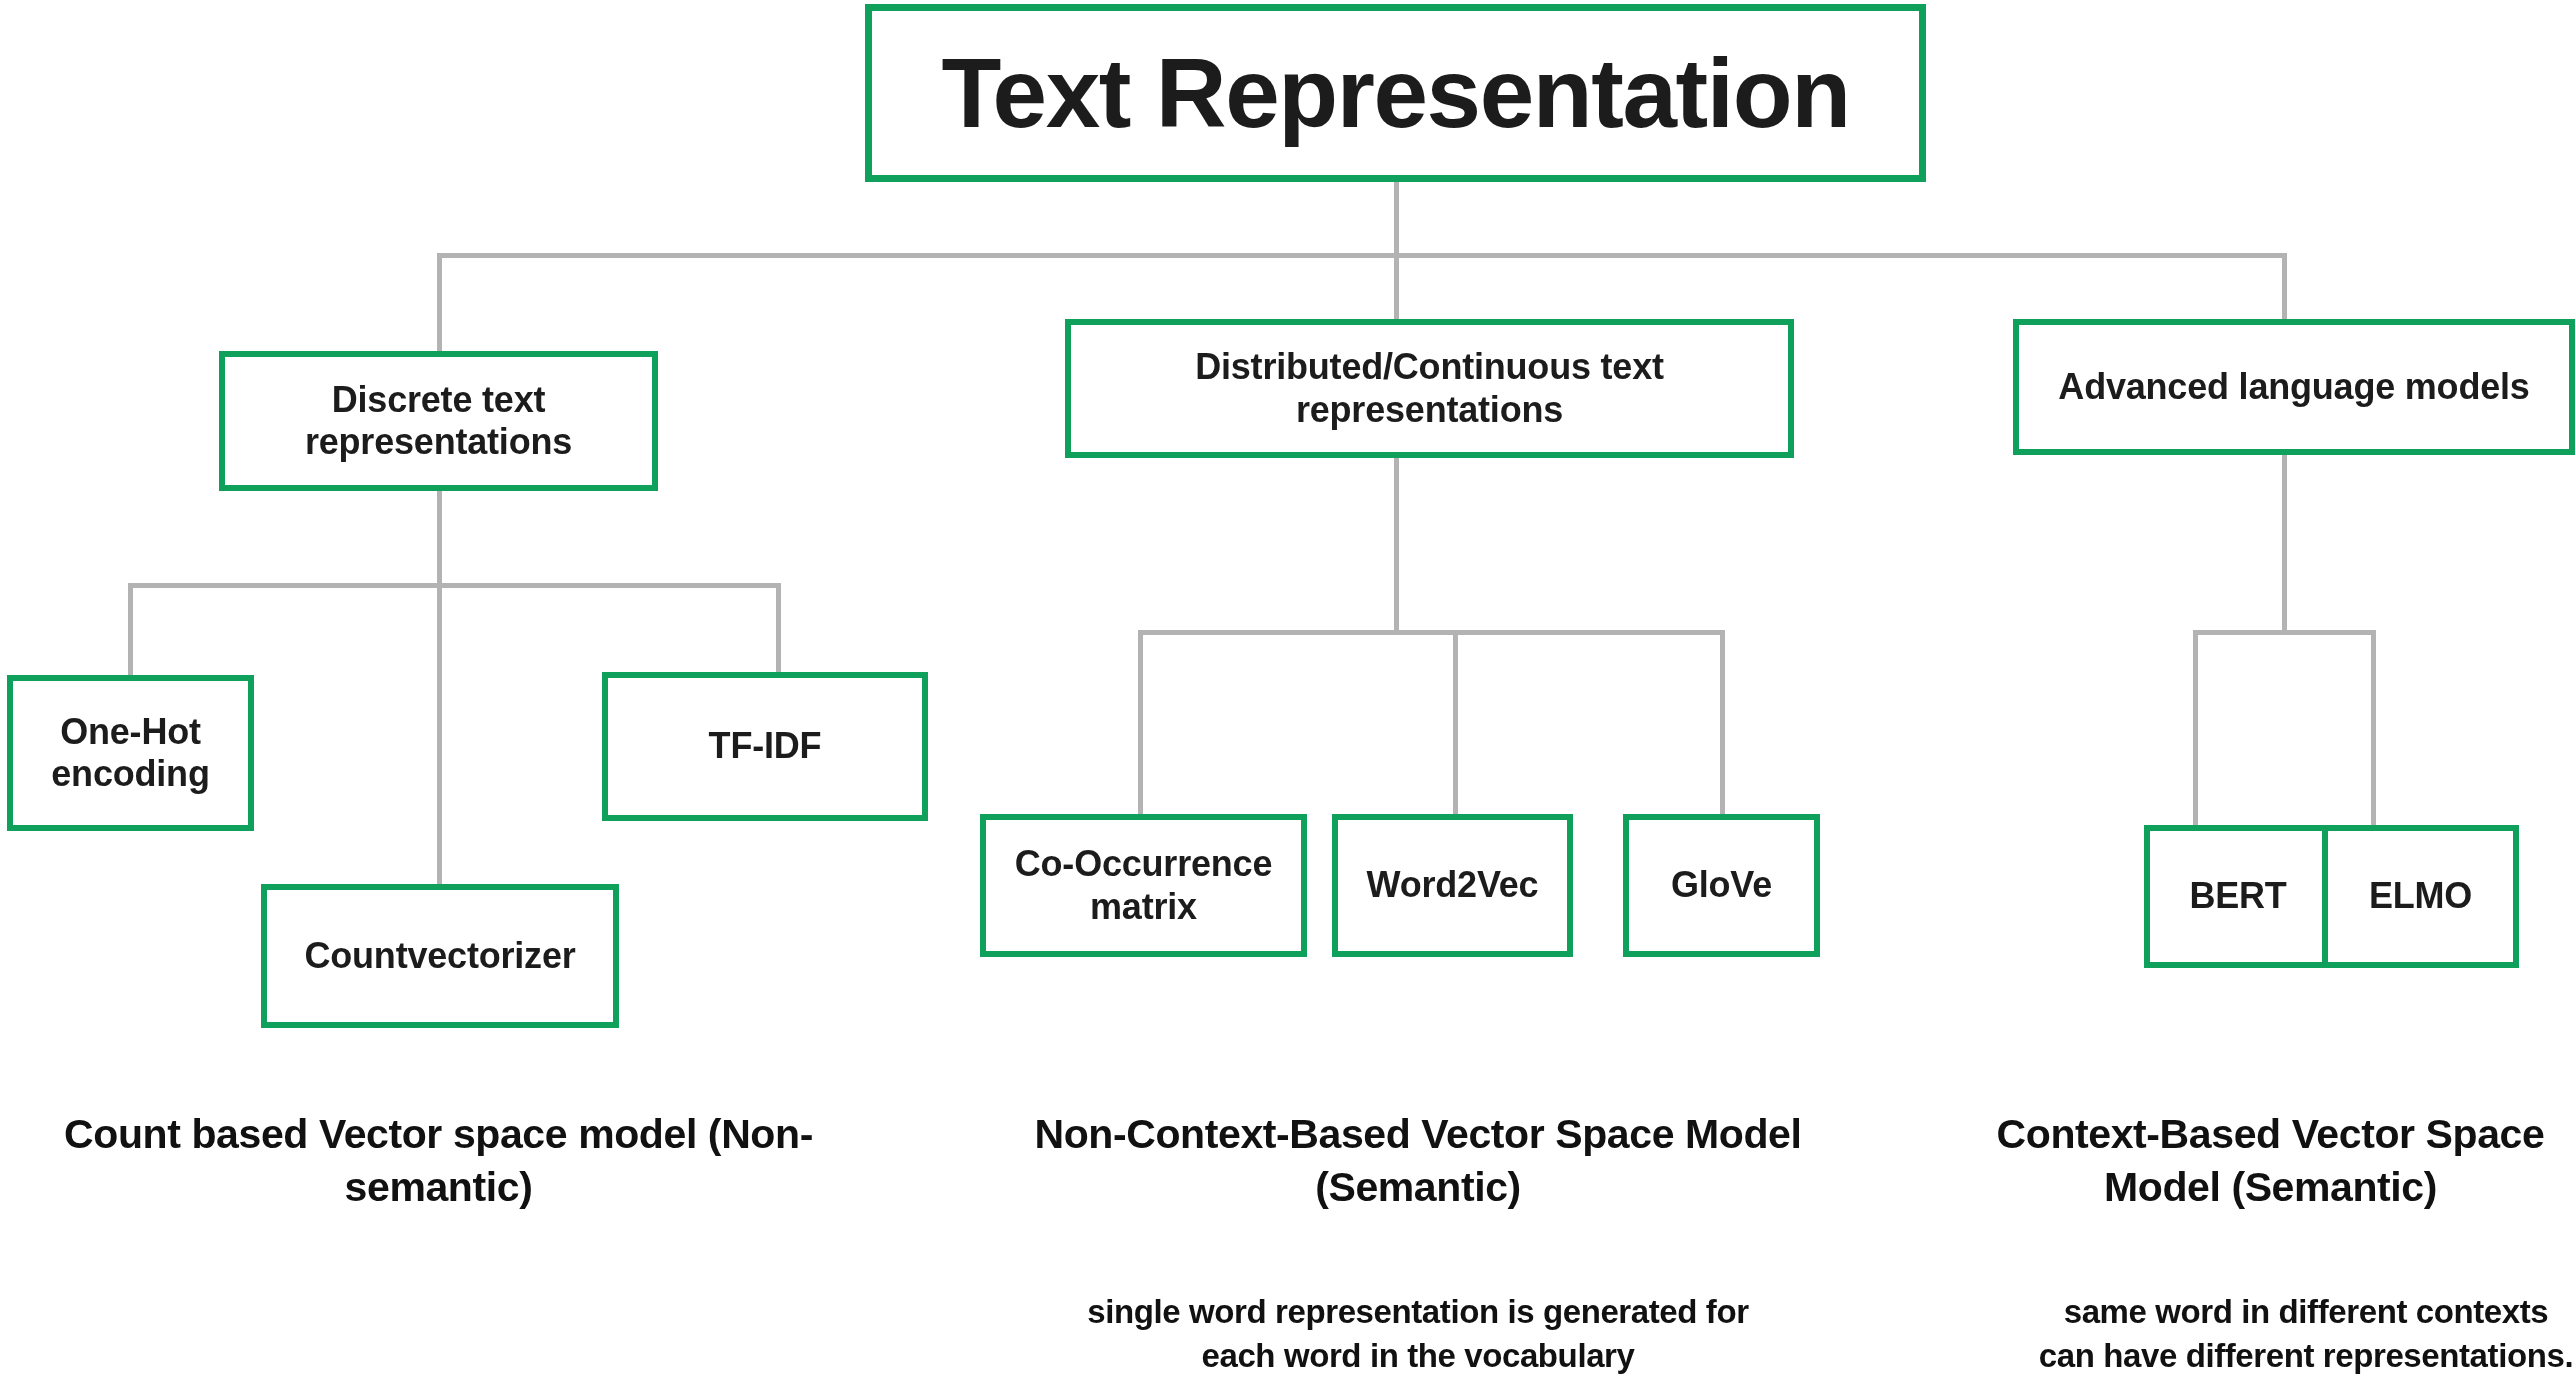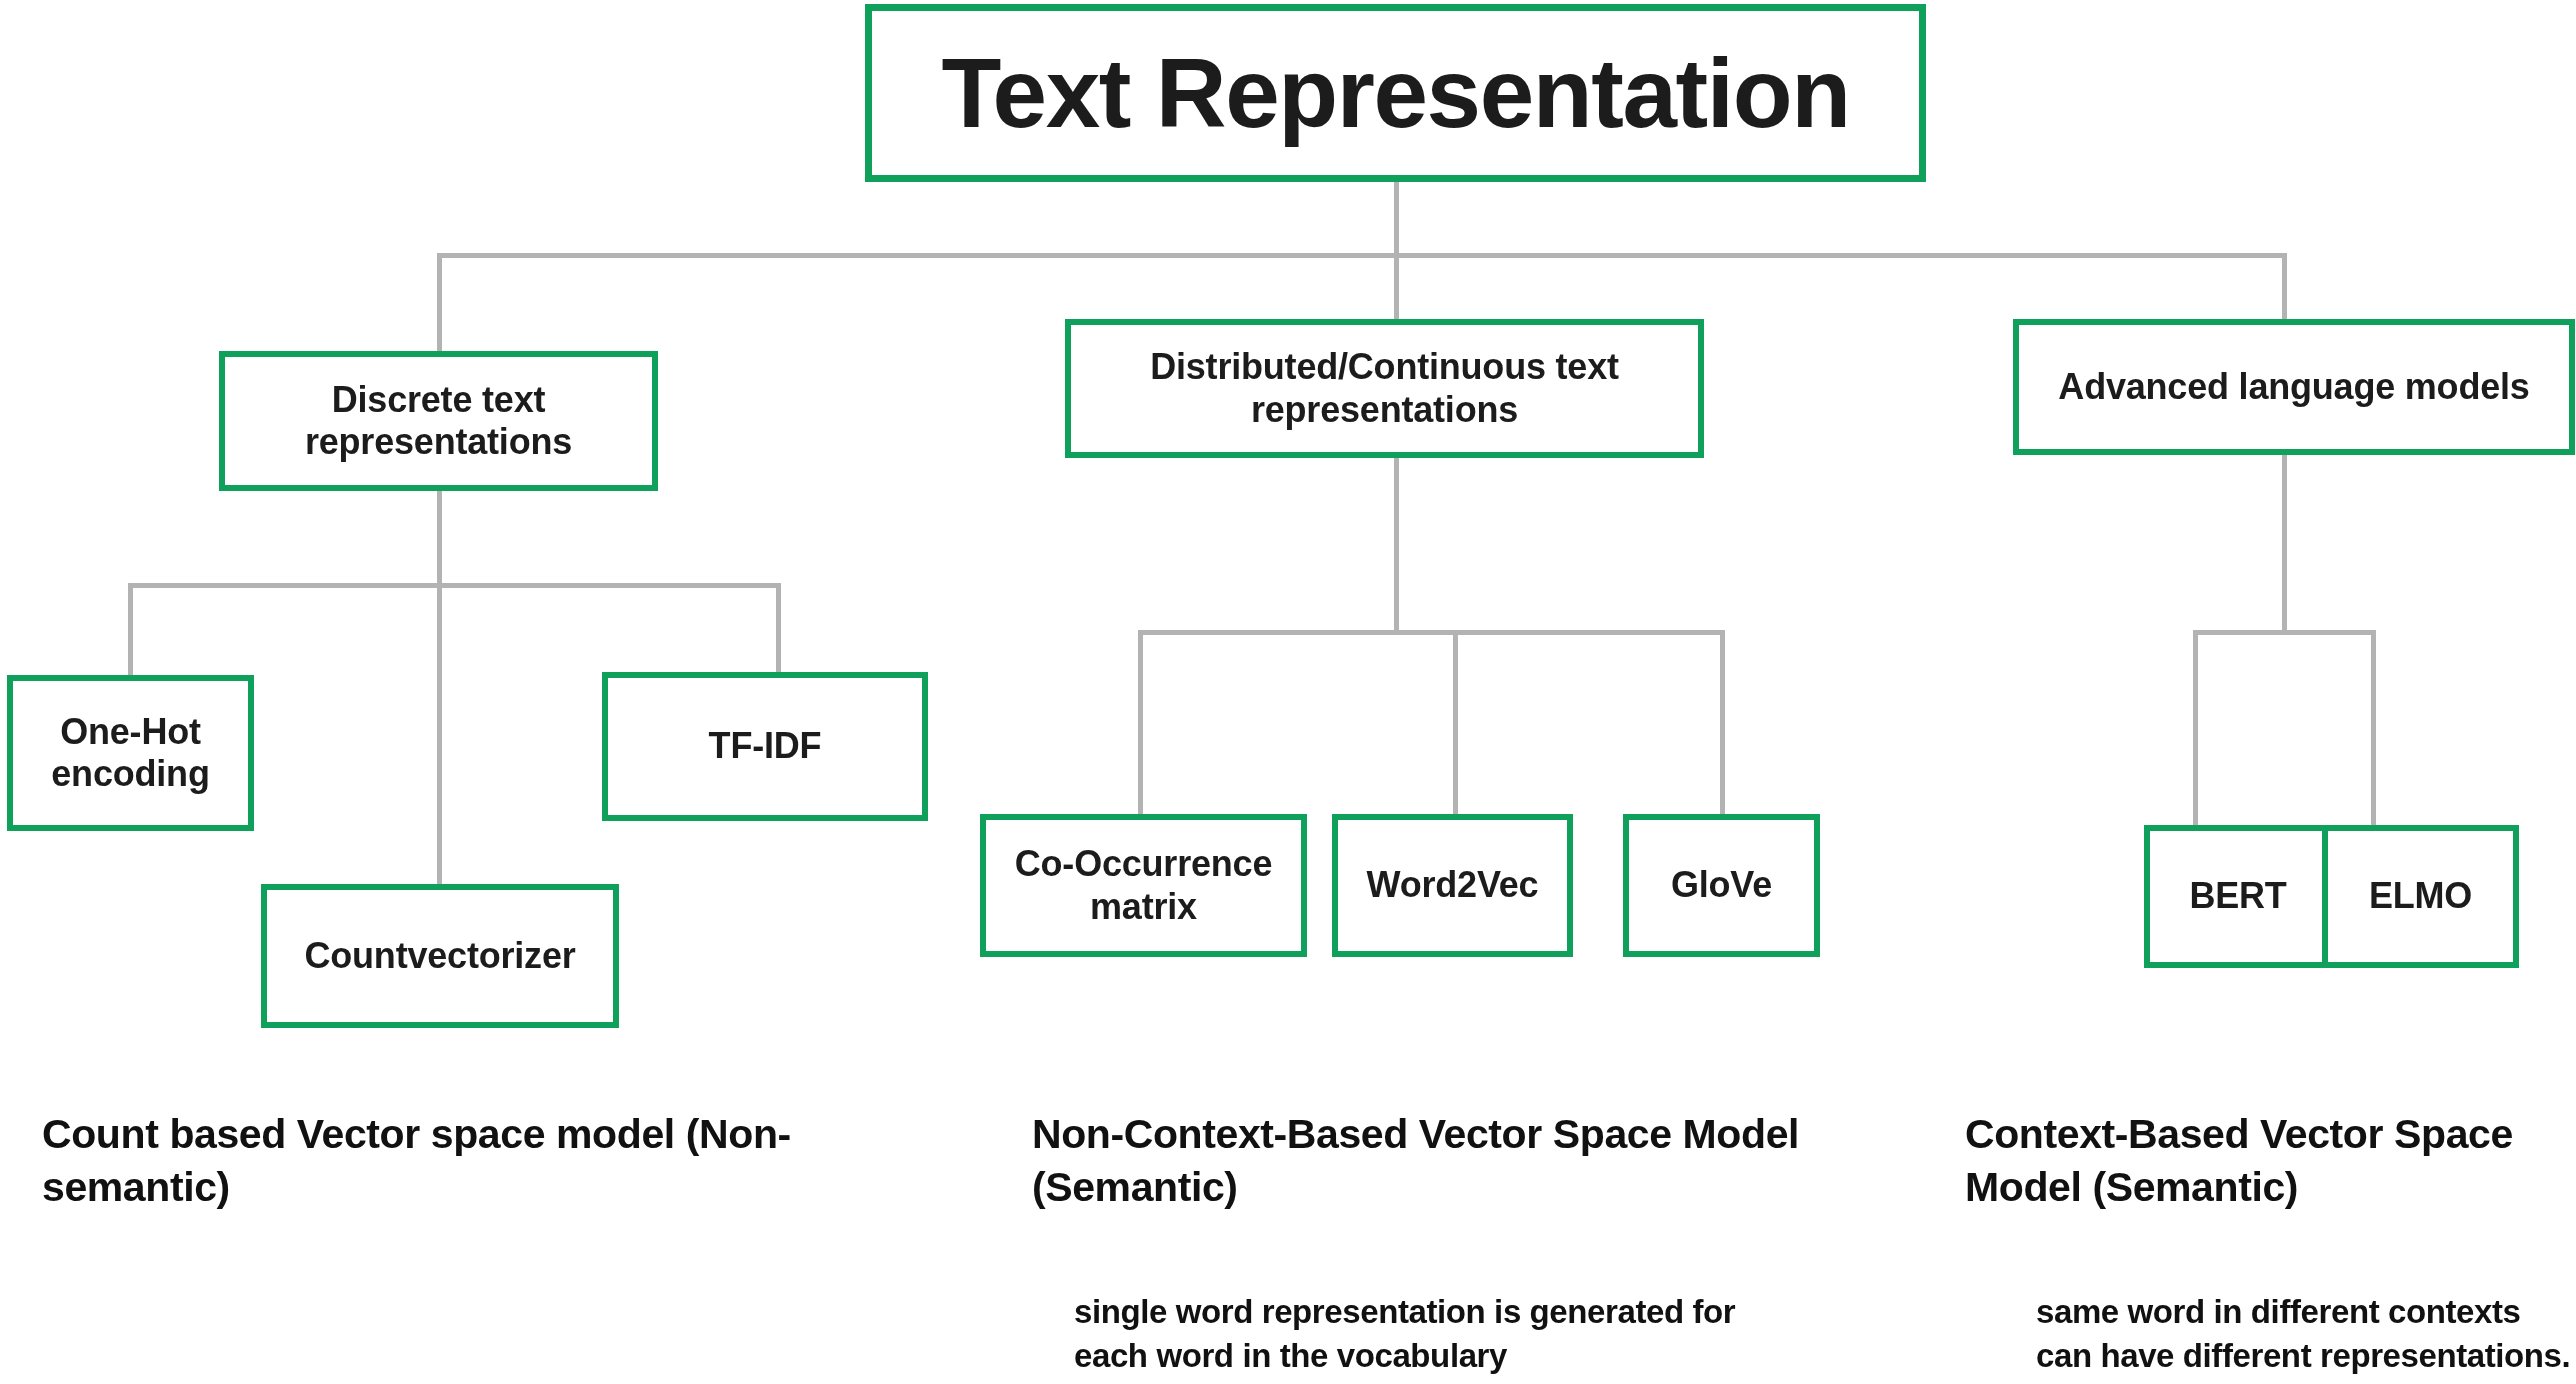--- a/index.html
+++ b/index.html
@@ -47,20 +47,21 @@
     font-size: 98px;
     letter-spacing: -1.4px;
     line-height: 1.0;
   }
   .node.lvl2 { font-size: 36px; }
   .node.leaf { font-size: 36px; }
 
   
   .caption {
     position: absolute;
+    text-align: center;
     color: #111111;
     font-weight: bold;
     line-height: 1.30;
     letter-spacing: -0.4px;
   }
   .caption.big  { font-size: 41px; }
   .caption.small{ font-size: 33px; line-height: 1.34; }
 </style>
 </head>
 <body>
@@ -95,21 +96,21 @@
   <div class="conn v" style="left:2371px; top:630px; height:198px;"></div>
 
   <div class="node root" style="left:865px; top:4.2px; width:1061px; height:178px;">
     <span class="lbl">Text Representation</span>
   </div>
 
   <div class="node lvl2" style="left:219px; top:351px; width:439px; height:140px;">
     <span class="lbl">Discrete text representations</span>
   </div>
 
-  <div class="node lvl2" style="left:1065px; top:319px; width:639px; height:139px;">
+  <div class="node lvl2" style="left:1065px; top:319px; width:729px; height:139px;">
     <span class="lbl">Distributed/Continuous text representations</span>
   </div>
 
   <div class="node lvl2" style="left:2013px; top:319px; width:562px; height:136px;">
     <span class="lbl">Advanced language models</span>
   </div>
 
   <div class="node leaf" style="left:7px; top:675px; width:247px; height:156px;">
     <span class="lbl">One-Hot encoding</span>
   </div>

